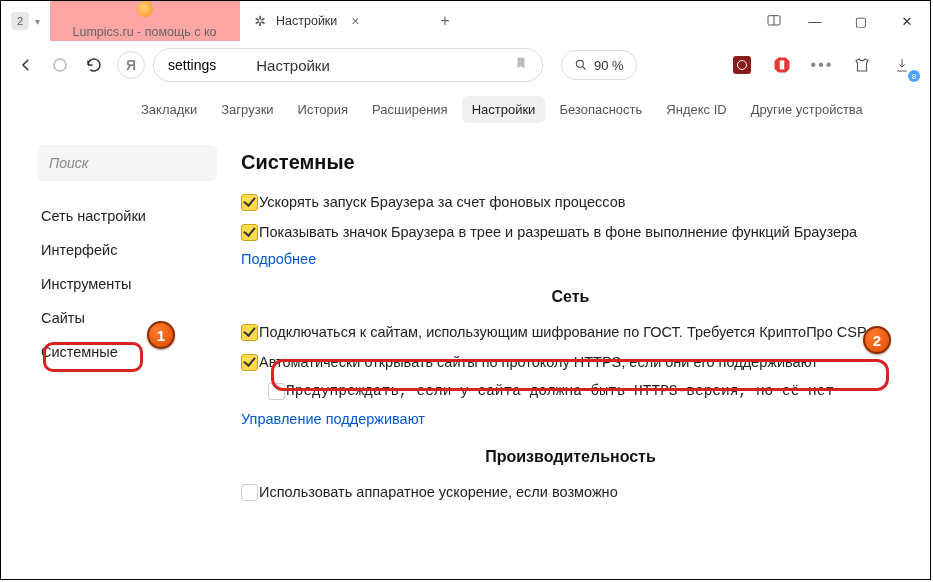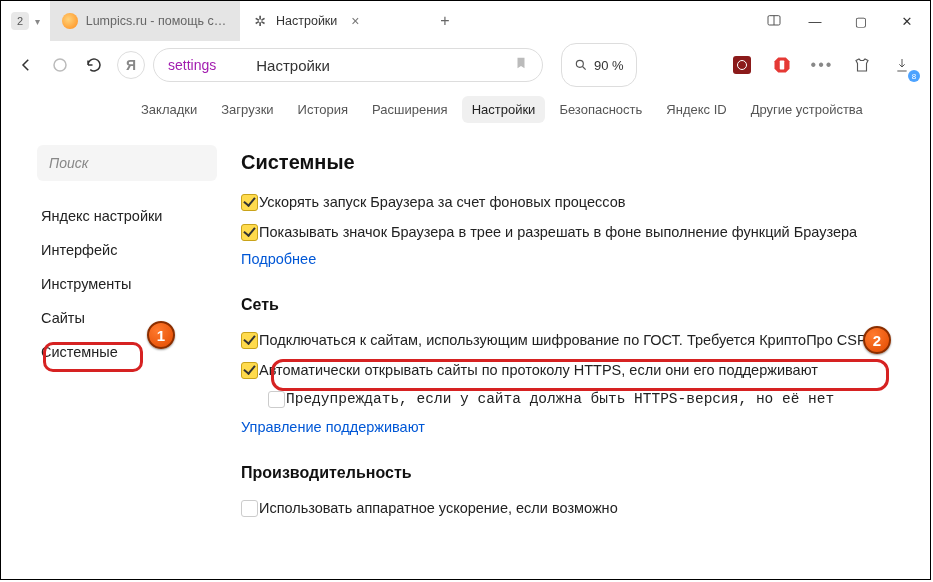--- a/index.html
+++ b/index.html
@@ -5,46 +5,46 @@
   * { box-sizing: border-box; margin: 0; padding: 0; }
   html, body { width: 933px; height: 582px; font-family: Arial, Helvetica, sans-serif; background: #fff; overflow: hidden; }
   .window { width: 931px; height: 580px; border: 1px solid #000; position: relative; background: #fff; }
 
   
   .titlebar { height: 40px; display: flex; align-items: stretch; background: #fff; }
   .tab-counter { display:flex; align-items:center; gap:6px; padding:0 10px; }
   .tab-counter .badge { width:18px; height:18px; border-radius:4px; background:#e8e8e8; color:#555; font-size:11px; display:flex; align-items:center; justify-content:center; }
   .tab-counter .chev { color:#888; font-size:10px; }
   .tab { display:flex; align-items:center; gap:8px; padding:0 12px; max-width:200px; border-right:1px solid rgba(0,0,0,0); position:relative; }
-  .tab.bg { background:#e5e5e5; }
+  .tab.bg { background:#fca5a5;flex-direction:column; }
   .tab .fav { width:16px; height:16px; display:flex; align-items:center; justify-content:center; }
   .tab .fav.orange { width:16px;height:16px;border-radius:50%; background:radial-gradient(circle at 40% 40%, #ffd27a, #ff8c1a);}
   .tab .fav.gear { color:#555; font-size:14px; }
   .tab .label { font-size:12.5px; color:#333; white-space:nowrap; overflow:hidden; text-overflow:ellipsis; }
   .tab.bg .label { color:#666; }
   .tab .close { color:#777; font-size:14px; padding-left:6px; }
   .tab.active { background:#fff; }
   .newtab { width:30px; display:flex; align-items:center; justify-content:center; color:#666; font-size:16px;}
   .title-spacer { flex:1; }
   .title-icon { width:36px; display:flex; align-items:center; justify-content:center; color:#555; }
   .title-icon.bookm svg { width:16px; height:16px; stroke:#555; fill:none; stroke-width:1.5;}
   .wc { width:46px; display:flex; align-items:center; justify-content:center; color:#333; font-size:13px;}
 
   
   .addrrow { height:48px; display:flex; align-items:center; padding:0 10px; gap:4px; }
   .nav-btn { width:30px; height:30px; display:flex; align-items:center; justify-content:center; color:#333; border-radius:50%; }
   .nav-btn.dis { color:#bbb; }
   .nav-btn svg { width:18px;height:18px; }
   .ya-logo { width:28px;height:28px; border:1px solid #ddd; border-radius:50%; display:flex;align-items:center;justify-content:center; color:#888; font-size:14px; font-weight:bold; margin:0 4px;}
   .addrbar { flex:0 0 390px; height:34px; border:1px solid #ddd; border-radius:17px; display:flex; align-items:center; padding:0 14px; gap:10px; }
-  .addrbar .url-prot { color:#a21caf; font-size:14px; }
+  .addrbar .url-prot { color:#000000; font-size:14px; }
   .addrbar .url-page { color:#333; font-size:15px; padding-left:30px;}
   .addrbar .spacer { flex:1; }
   .addrbar .mark { color:#999; }
-  .zoom-pill { height:44px; border:1px solid #ddd; border-radius:15px; display:flex; align-items:center; gap:6px; padding:0 12px; margin-left:14px; color:#333; font-size:13px;}
+  .zoom-pill { height:30px; border:1px solid #ddd; border-radius:15px; display:flex; align-items:center; gap:6px; padding:0 12px; margin-left:14px; color:#333; font-size:13px;}
   .zoom-pill svg { width:14px;height:14px; }
   .ext-spacer { flex:1; }
   .ext-icon { width:30px; height:30px; display:flex;align-items:center;justify-content:center; margin:0 3px;}
   .ubo-inner{width:18px;height:18px;background:#8b1a1a;border-radius:3px;position:relative;}
   .ubo-inner::after{content:"";position:absolute;left:4px;top:4px;width:10px;height:10px;border:1.5px solid #fff;border-radius:50%; box-sizing:border-box;}
   .ext-ab { width:18px;height:18px; }
   .dots { color:#888; font-size:16px; letter-spacing:2px;}
   .tshirt svg{width:18px;height:18px;stroke:#555;fill:none;stroke-width:1.5;}
   .dl { position:relative; }
   .dl svg{width:16px;height:16px;stroke:#555;fill:none;stroke-width:1.5;}
@@ -59,21 +59,21 @@
   .content { display:flex; position:absolute; top:128px; left:0; right:0; bottom:0; }
   .sidebar { width:230px; padding:16px 0 0 36px; }
   .search-box { width:180px; height:36px; background:#f5f5f5; border-radius:6px; display:flex; align-items:center; padding:0 12px; color:#888; font-size:14px; margin-bottom:18px;font-style:italic;}
   .side-item { padding:9px 4px; font-size:14.5px; color:#222; }
   .side-item.sel { position:relative; }
   .side-hl { position:absolute; border:3px solid #d62222; border-radius:10px; }
   .marker { position:absolute; width:28px; height:28px; border-radius:50%; background:radial-gradient(circle at 35% 30%, #ff7a2e, #e24a00); border:2px solid #8a2e00; color:#fff; font-weight:bold; display:flex;align-items:center;justify-content:center; font-size:15px; box-shadow:0 1px 2px rgba(0,0,0,.4);}
 
   .main { flex:1; padding:16px 30px 0 10px; overflow:hidden; }
   .sec-title { font-size:20px; font-weight:bold; color:#111; margin:6px 0 14px; }
-  .sec-sub { font-size:16px; font-weight:bold; color:#111; margin:28px 0 12px; }
+  .sec-sub { font-size:16px; font-weight:bold; color:#111; margin:20px 0 12px;text-align:center; }
   .row { display:flex; align-items:flex-start; gap:1px; padding:5px 0; font-size:14.5px; color:#222; line-height:1.35;}
   .chk { width:17px; height:17px; border:1.5px solid #c9a31a; background:#ffdb4d; border-radius:3px; flex-shrink:0; position:relative; margin-top:1px;}
   .chk::after { content:""; position:absolute; left:4px; top:0px; width:5px; height:9px; border-right:2px solid #333; border-bottom:2px solid #333; transform:rotate(40deg);}
   .chk.empty { background:#fff; border-color:#ccc; }
   .chk.empty::after { display:none; }
   .link { color:#0057d6; font-size:14.5px; padding:4px 0 0 0; display:inline-block;}
 
   .net-hl { position:absolute; border:3px solid #d62222; border-radius:12px; }
 
 </style>
@@ -178,21 +178,21 @@
     <span class="item">Безопасность</span>
     <span class="item">Яндекс ID</span>
     <span class="item">Другие устройства</span>
   </div>
 
   <div class="content">
     <div class="sidebar">
       <div class="search-box">
         <span>Поиск</span>
       </div>
-      <div class="side-item">Яндекс настройки</div>
+      <div class="side-item">Сеть настройки</div>
       <div class="side-item">Интерфейс</div>
       <div class="side-item">Инструменты</div>
       <div class="side-item">Сайты</div>
       <div class="side-item sel">Системные</div>
     </div>
 
     <div class="main">
       <div class="sec-title">Системные</div>
       <div class="row">
         <span class="chk"></span>

